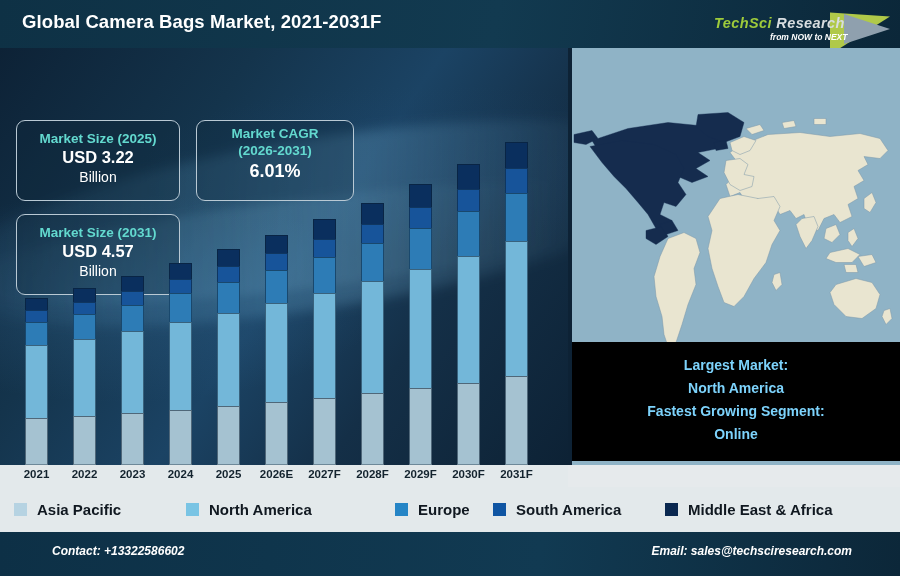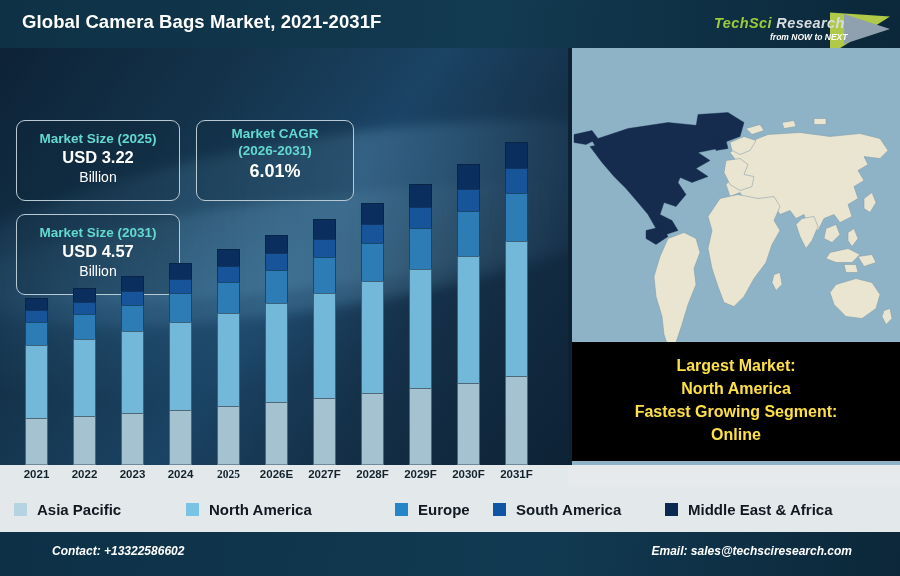--- a/index.html
+++ b/index.html
@@ -190,23 +190,23 @@
   .map-panel svg { display: block; }
   .map-border-l {
     position: absolute; left: 0; top: 0; width: 4px; height: 417px;
     background: #0d2235;
   }
   .highlight-box {
     position: absolute;
     left: 572px; top: 342px;
     width: 328px; height: 119px;
     background: #000000;
-    color: #fde047;
+    color: #7dd3fc;
     text-align: center;
-    font-size: 16px;
+    font-size: 14px;
     line-height: 23px;
     font-weight: bold;
     padding-top: 12px;
     box-sizing: border-box;
   }
 
   
   .legend {
     position: absolute;
     left: 0; top: 487px;
@@ -369,21 +369,21 @@
           <div class="seg" style="height: 88.6298px; background: rgb(165, 194, 209);"></div>
         </div>
       </div>
   </div>
 
   <div class="axis-strip" id="axis-strip">
       <div class="axis-tick" style="left: 12.5px;">2021</div>
       <div class="axis-tick" style="left: 60.5px;">2022</div>
       <div class="axis-tick" style="left: 108.5px;">2023</div>
       <div class="axis-tick" style="left: 156.5px;">2024</div>
-      <div class="axis-tick" style="left: 204.5px; font-family: Liberation Serif, serif;">2025</div>
+      <div class="axis-tick" style="left: 204.5px;">2025</div>
       <div class="axis-tick" style="left: 252.5px;">2026E</div>
       <div class="axis-tick" style="left: 300.5px;">2027F</div>
       <div class="axis-tick" style="left: 348.5px;">2028F</div>
       <div class="axis-tick" style="left: 396.5px;">2029F</div>
       <div class="axis-tick" style="left: 444.5px;">2030F</div>
       <div class="axis-tick" style="left: 492.5px;">2031F</div>
     </div>
 
   <div class="map-panel">
     <svg width="332" height="417" viewBox="0 0 332 300">

